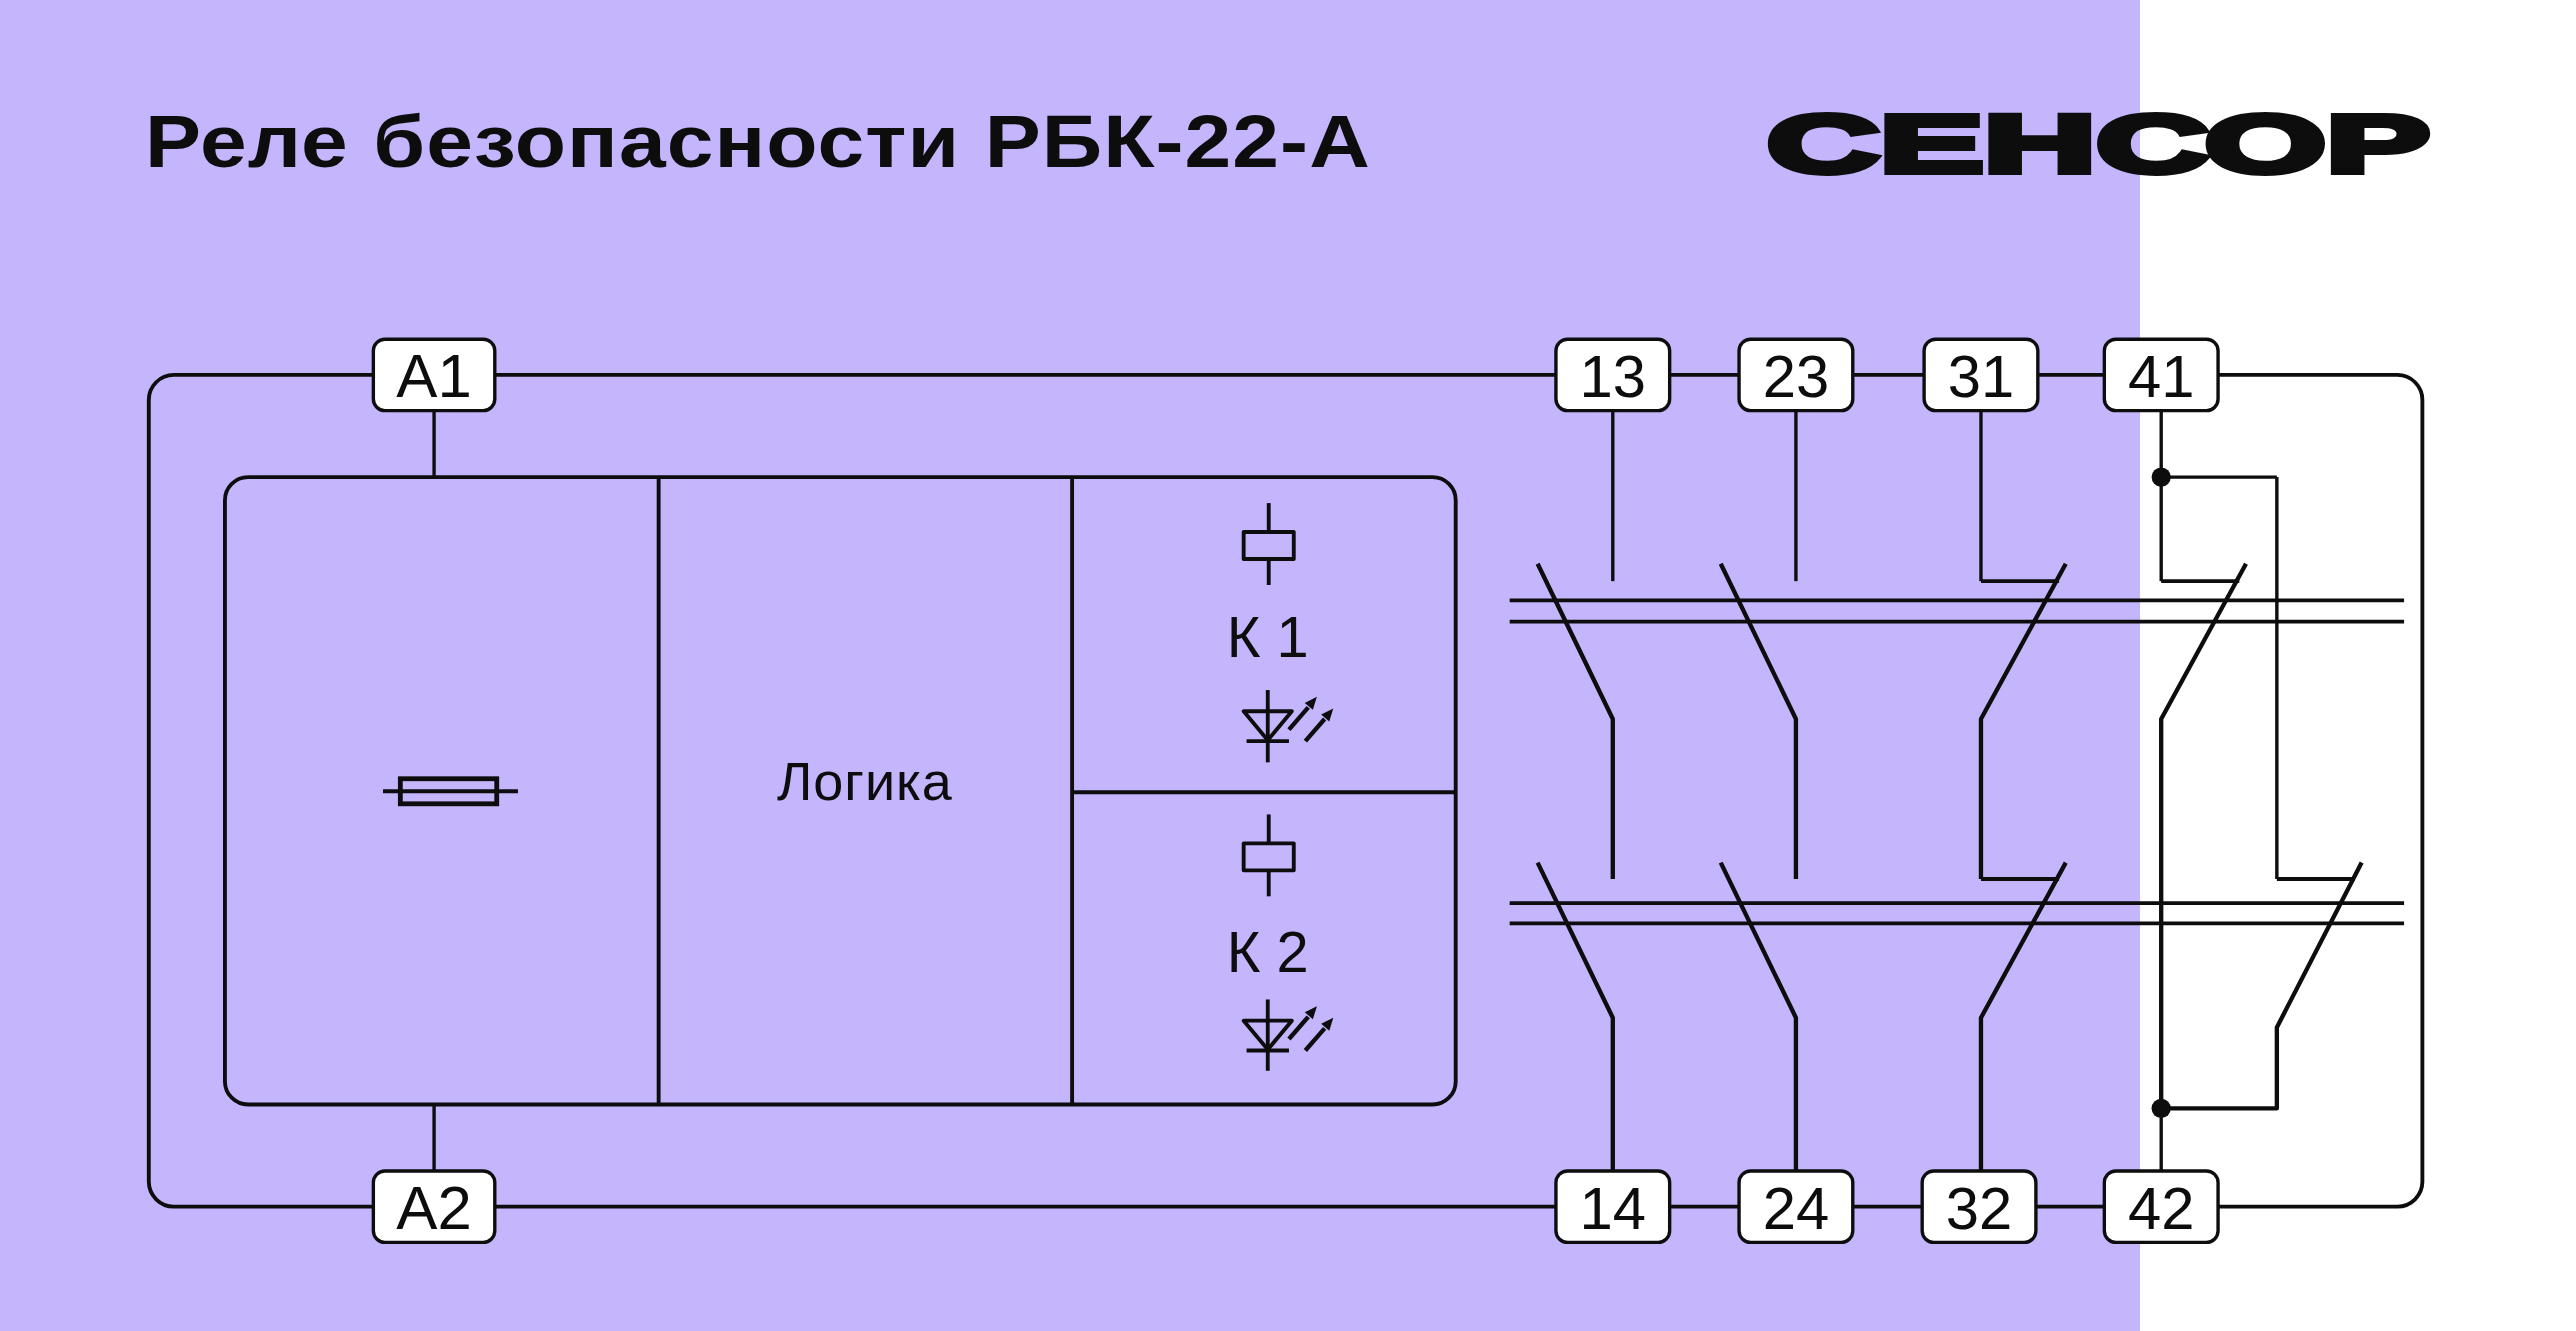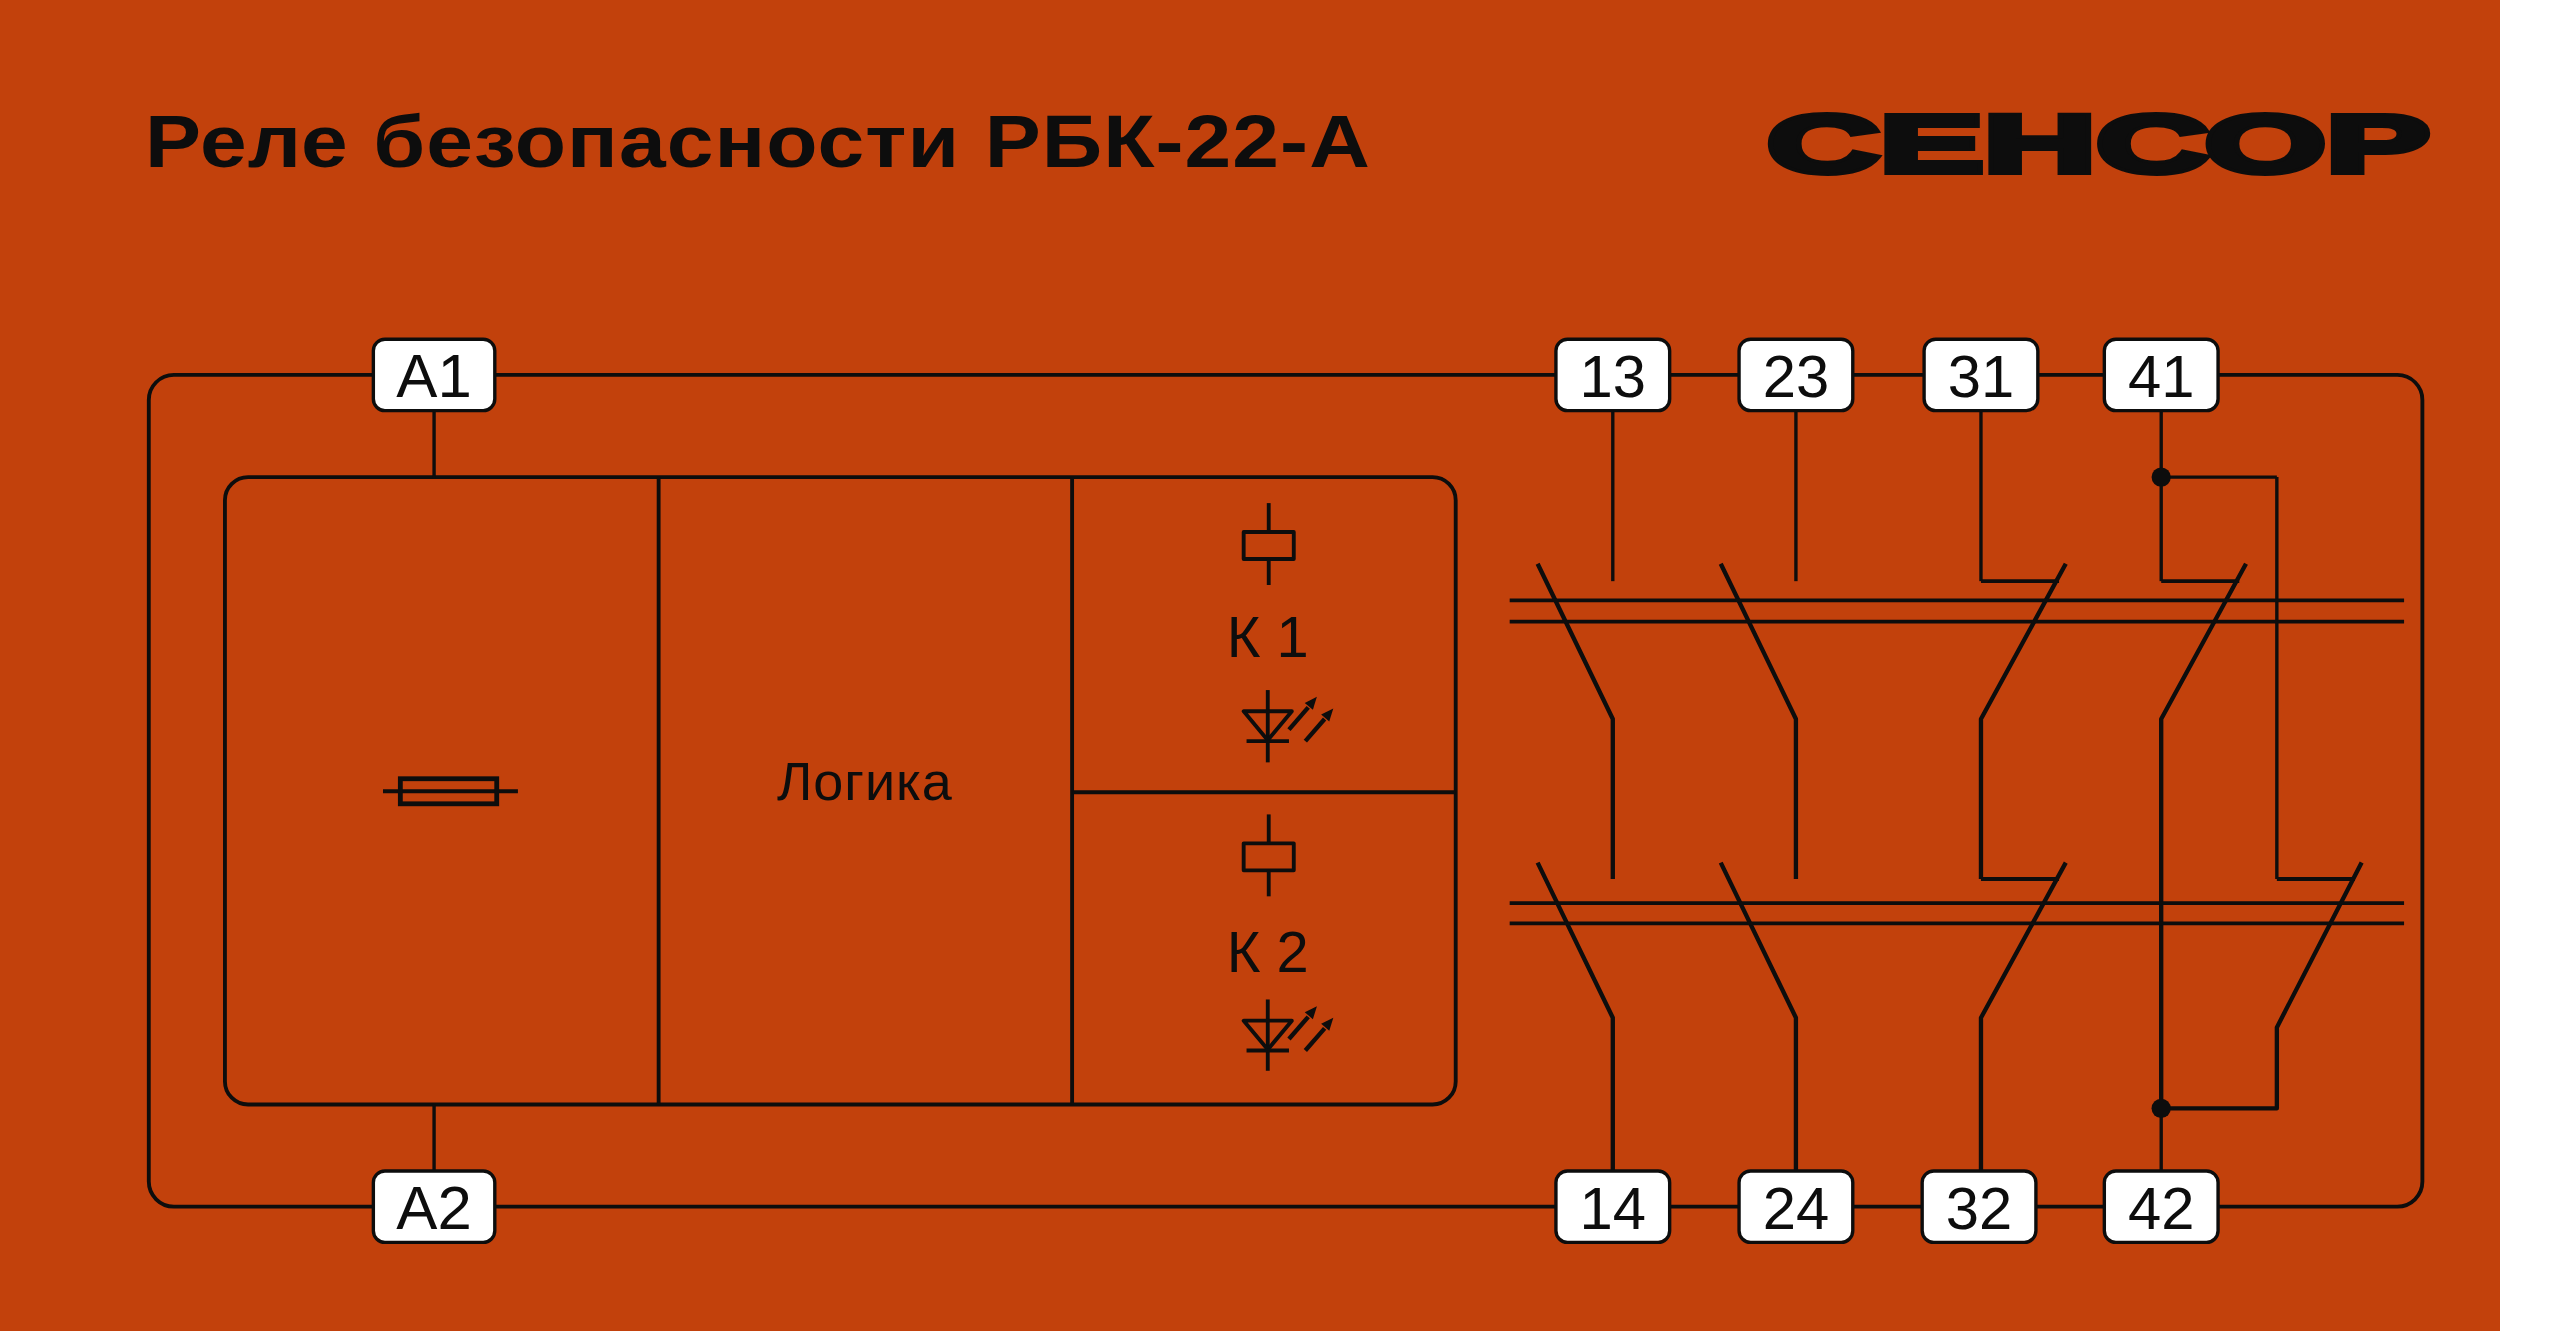--- a/index.html
+++ b/index.html
@@ -2,23 +2,23 @@
 <html><head>
 <meta charset="utf-8">
 <style>
   html, body {
     margin: 0;
     padding: 0;
     background: #ffffff;
   }
   .page {
     position: relative;
-    width: 2500px;
+    width: 2140px;
     height: 1331px;
-    background: #c2410c;
+    background: #c4b5fd;
     font-family: "Liberation Sans", sans-serif;
   }
   svg text {
     font-family: "Liberation Sans", sans-serif;
     fill: #0d0d0d;
   }
   .t-title {
     font-size: 76px;
     font-weight: bold;
     letter-spacing: 1px;

